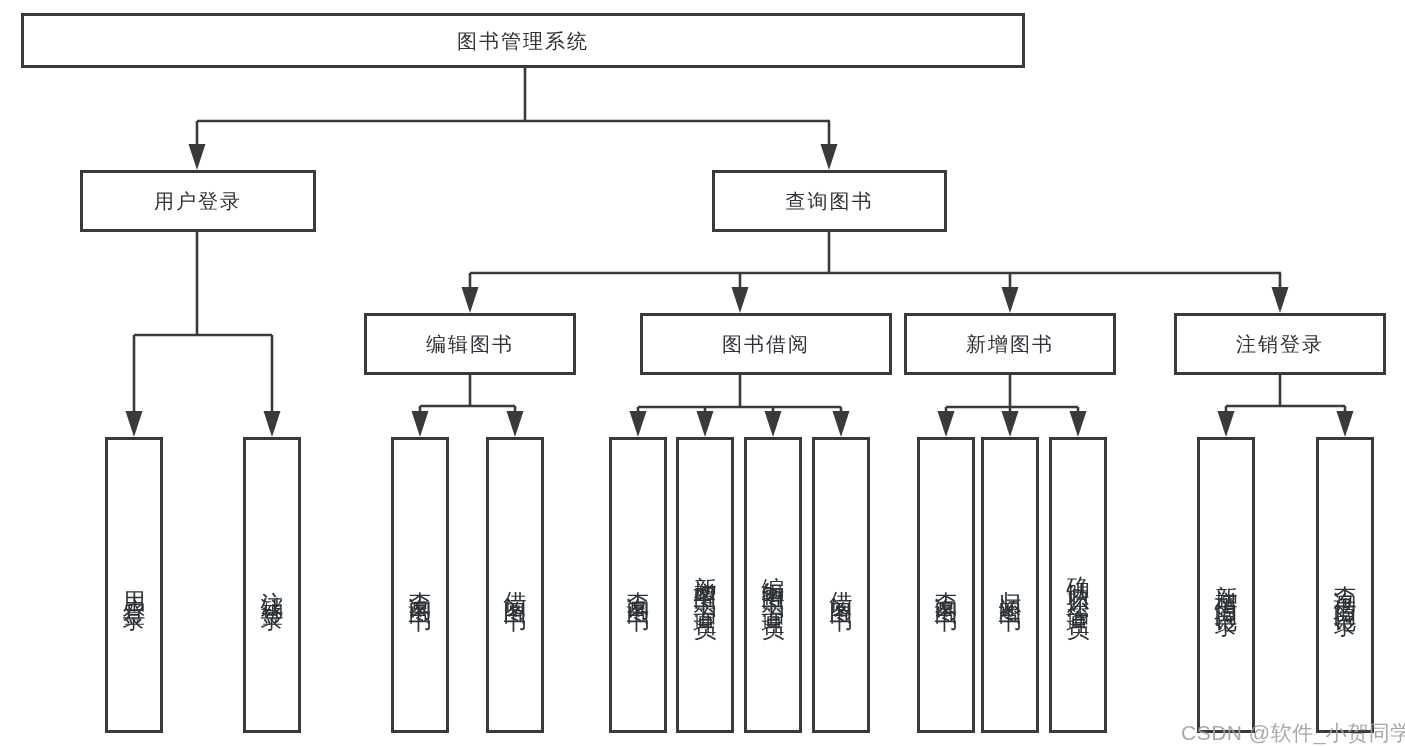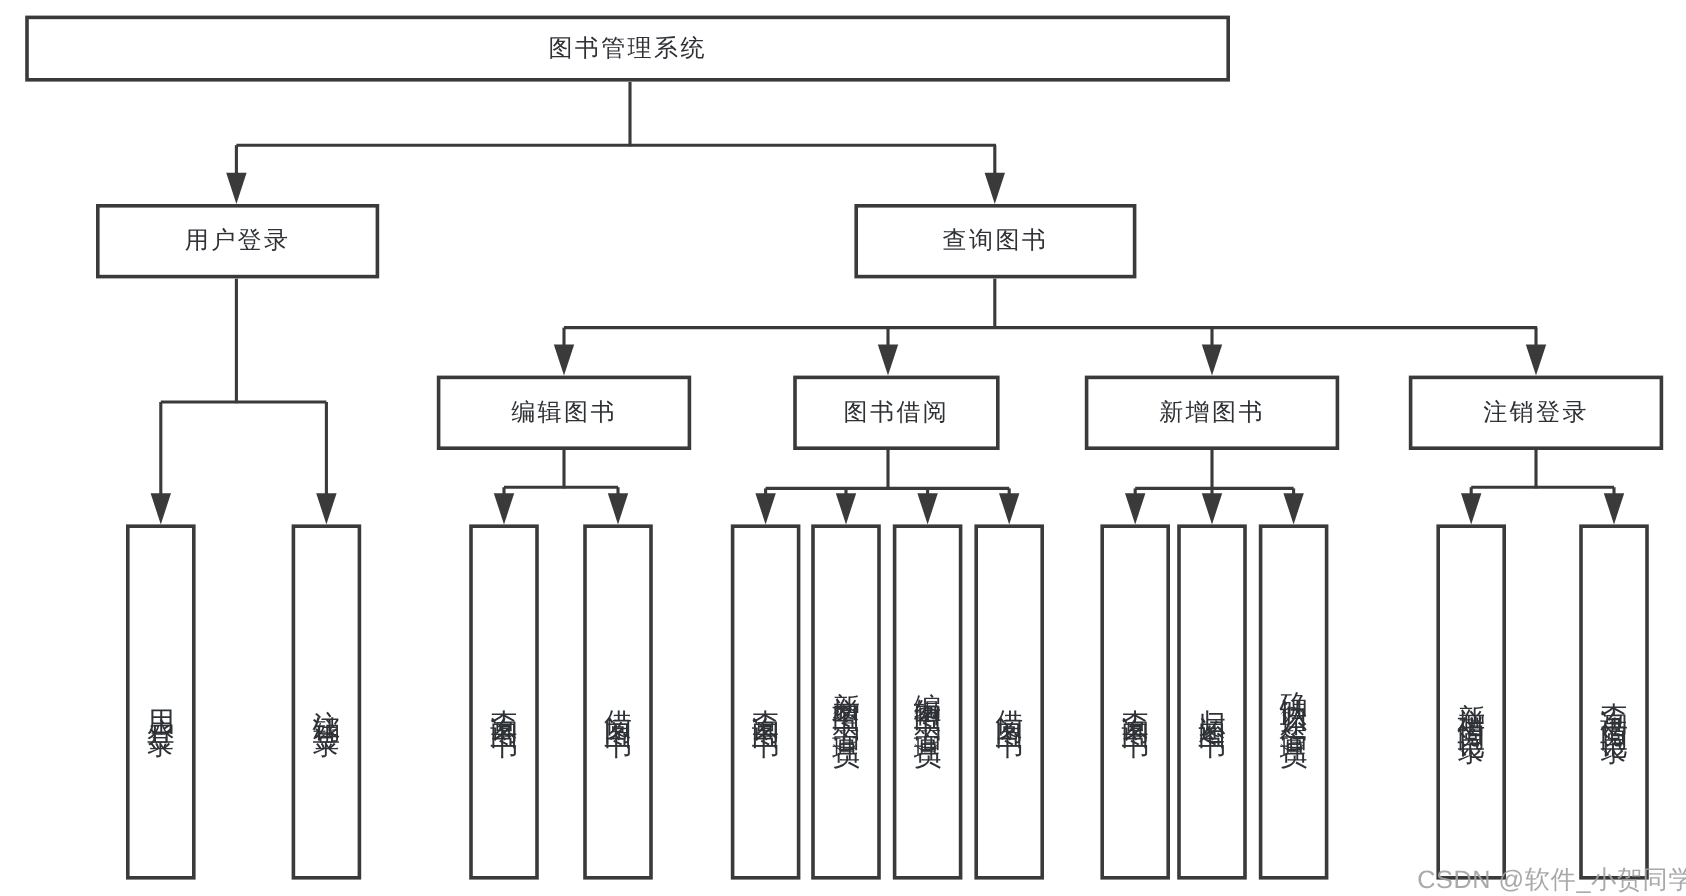--- a/index.html
+++ b/index.html
@@ -116,21 +116,21 @@
   <div class="box h" style="left:80px;top:170px;width:236px;height:62px">
     <span class="lbl">用户登录</span>
   </div>
   <div class="box h" style="left:712px;top:170px;width:235px;height:62px">
     <span class="lbl">查询图书</span>
   </div>
 
   <div class="box h" style="left:364px;top:313px;width:212px;height:62px">
     <span class="lbl">编辑图书</span>
   </div>
-  <div class="box h" style="left:661px;top:313px;width:172px;height:62px">
+  <div class="box h" style="left:640px;top:313px;width:252px;height:62px">
     <span class="lbl">图书借阅</span>
   </div>
   <div class="box h" style="left:904px;top:313px;width:212px;height:62px">
     <span class="lbl">新增图书</span>
   </div>
   <div class="box h" style="left:1174px;top:313px;width:212px;height:62px">
     <span class="lbl">注销登录</span>
   </div>
 
   <div class="box v" style="left:105px;top:437px;width:58px;height:296px">

